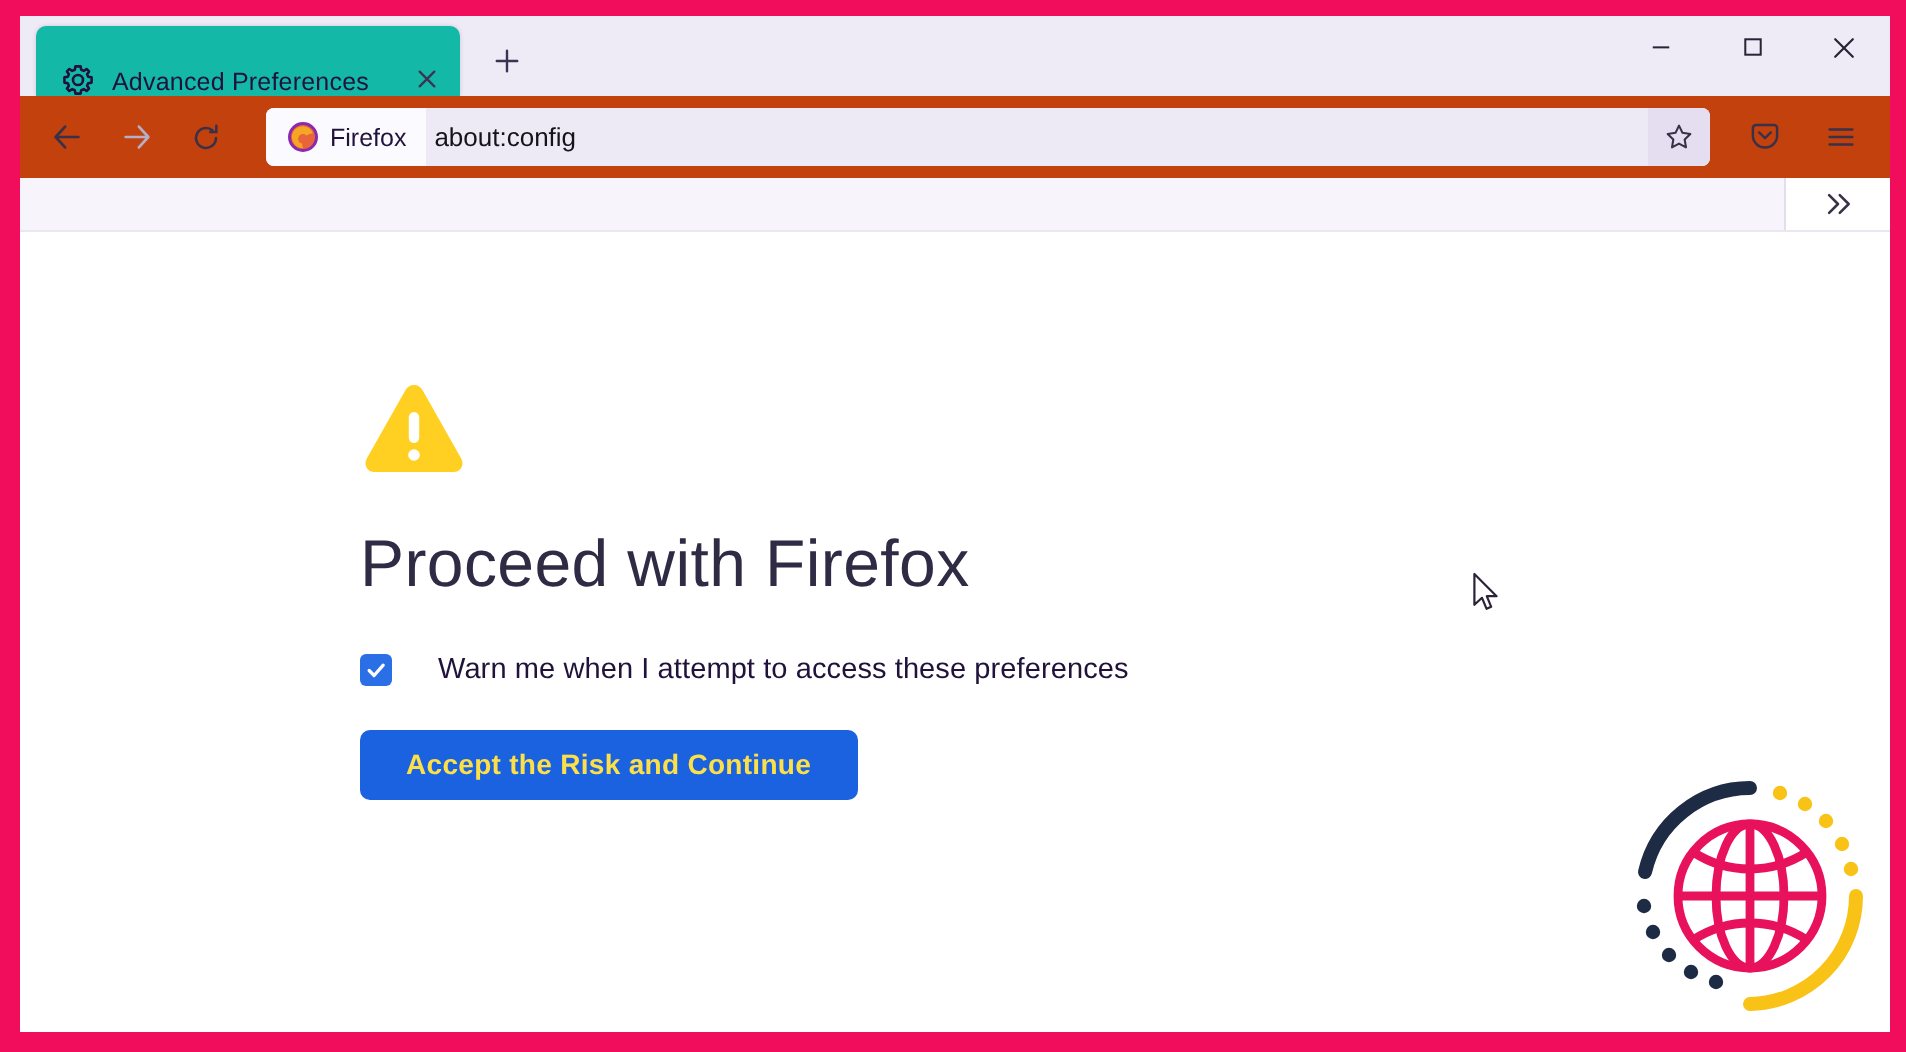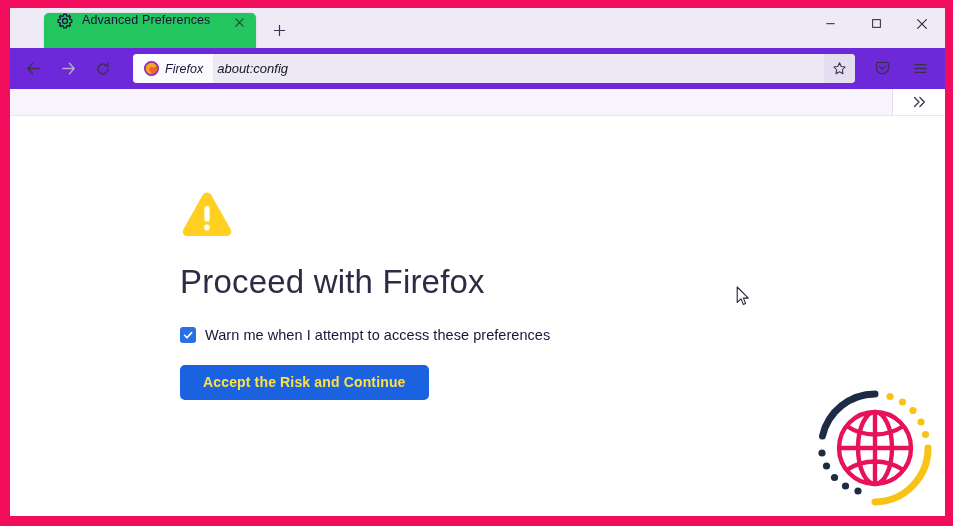--- a/index.html
+++ b/index.html
@@ -38,27 +38,27 @@
     height: 40px;
     background: #EFEBF6;
     display: flex;
     align-items: flex-end;
     flex: 0 0 auto;
   }
 
   .tab {
     position: relative;
     display: flex;
-    align-items: flex-start;
+    align-items: flex-end;
     gap: 9px;
     height: 35px;
-    margin-left: 34px;
+    margin-left: 8px;
     padding: 0 8px 0 13px;
     width: 212px;
-    background: #22c55e;
+    background: #14b8a6;
     border-radius: 5px 5px 0 0;
     box-shadow: 0 0 2px rgba(80,60,120,.22);
   }
 
   .tab-icon {
     width: 16px; height: 16px;
     flex: 0 0 16px;
     display: block;
   }
 
@@ -108,27 +108,26 @@
     align-items: center;
     justify-content: center;
     color: #2b2238;
   }
   .wincontrol svg { display: block; }
 
   
   .navbar {
     position: relative;
     height: 41px;
-    background: #6d28d9;
+    background: #c2410c;
     display: flex;
     align-items: center;
     padding: 0 6px;
     gap: 1px;
     flex: 0 0 auto;
-    font-style: italic;
   }
 
   .navbtn {
     width: 34px; height: 32px;
     display: flex;
     align-items: center;
     justify-content: center;
     border-radius: 4px;
     color: #3a3148;
   }
@@ -240,21 +239,21 @@
   .warn-desc {
     font-size: 14.5px;
     color: #20123A;
     margin-bottom: 16px;
     letter-spacing: .05px;
   }
 
   .warn-checkrow {
     display: flex;
     align-items: center;
-    gap: 9px;
+    gap: 23px;
     margin-bottom: 22px;
   }
 
   .checkbox {
     width: 16px; height: 16px;
     flex: 0 0 16px;
     border-radius: 3px;
     background: #2A6FE5;
     display: flex;
     align-items: center;

